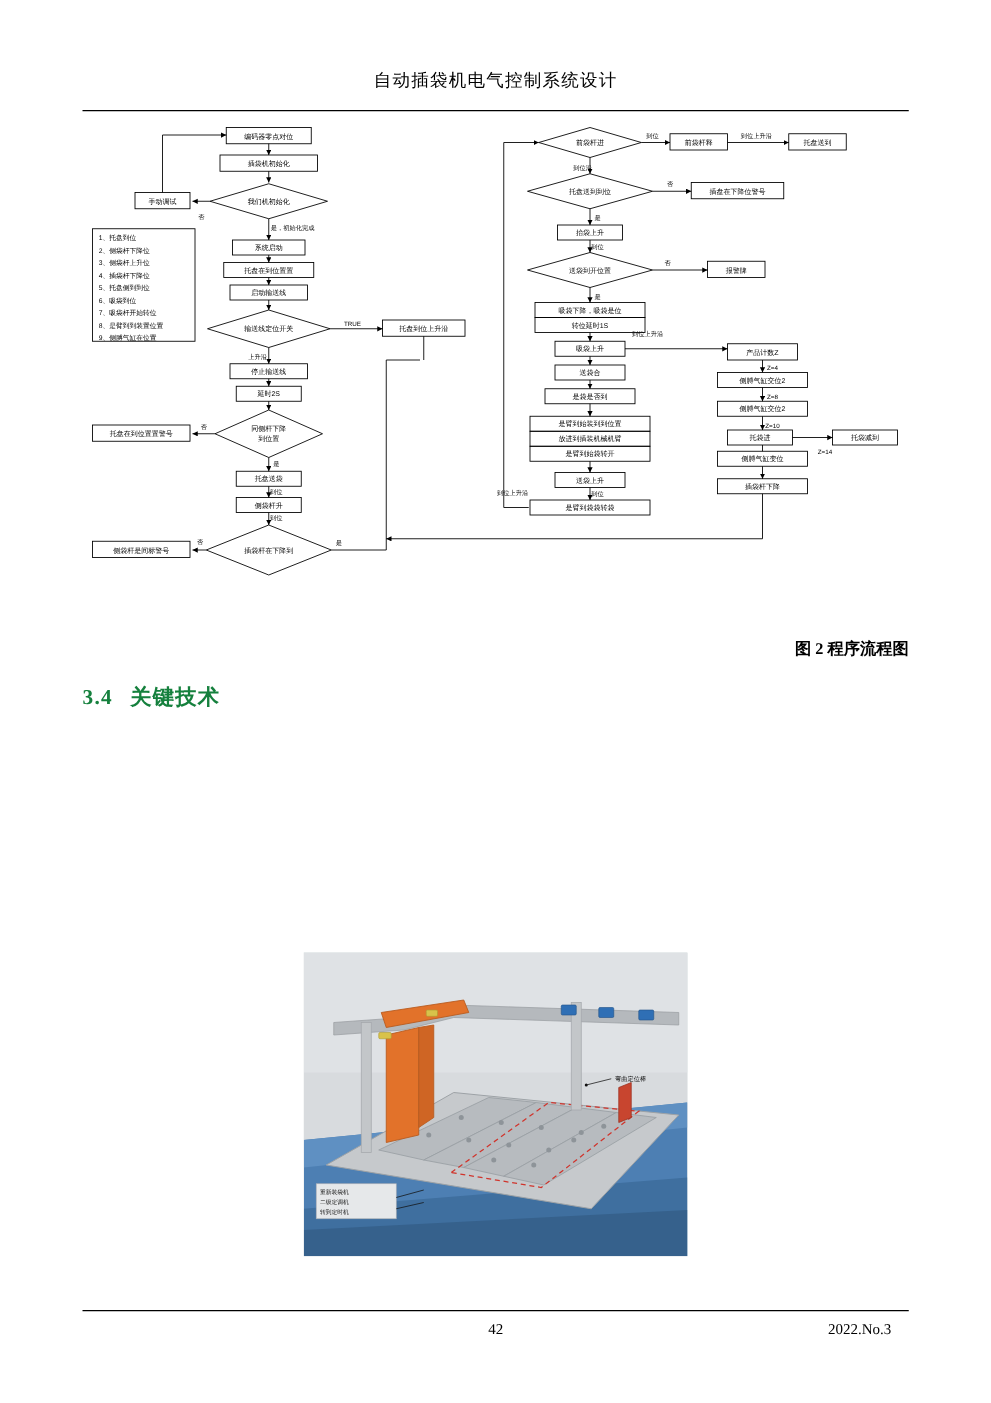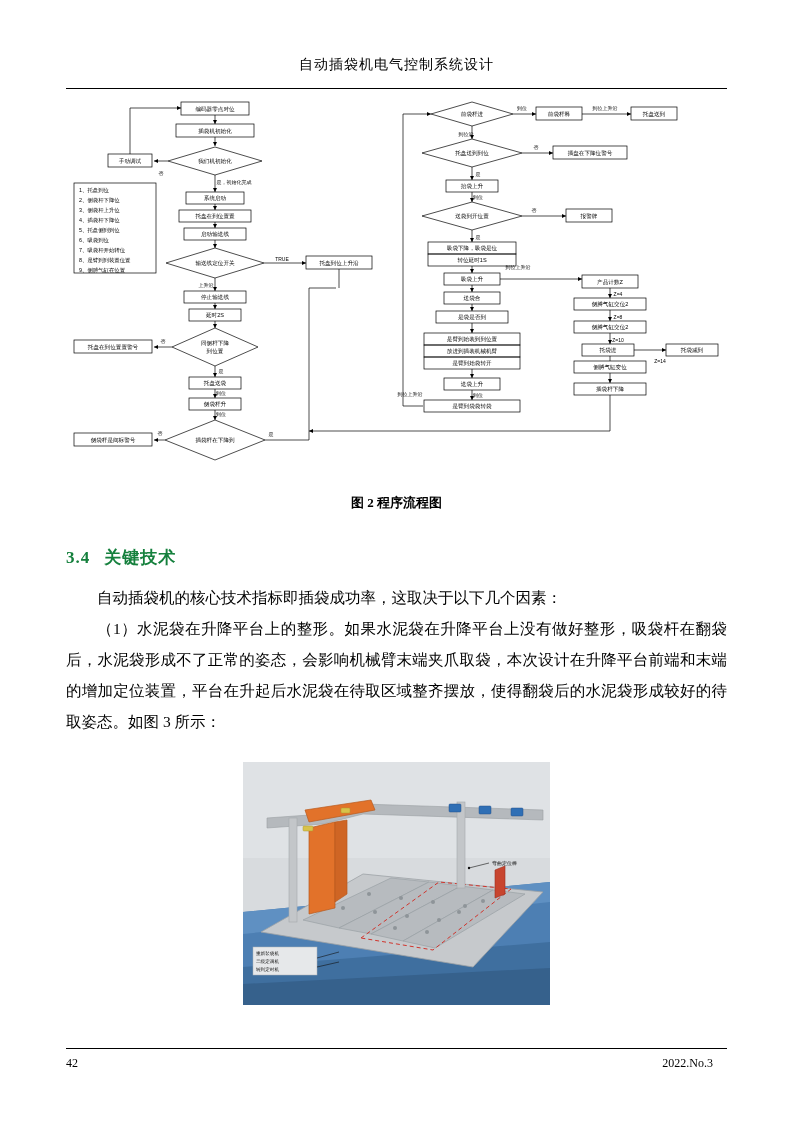--- a/index.html
+++ b/index.html
@@ -42,40 +42,40 @@
     left: 66px; top: 1048px;
     width: 661px; height: 0;
     border-top: 1px solid #000;
   }
   .footer {
     position: absolute;
     left: 66px; top: 1056px; width: 661px;
     font-size: 12px;
   }
   .footer-page {
-    position: absolute; left: 0; width: 661px;  font-family: Liberation Serif, serif;
+    position: absolute; left: 0; width: 661px; text-align: center; font-family: Liberation Serif, serif;
   }
   .footer-issue {
     position: absolute; right: 14px; text-align: right;
   }
   
   .fig2-wrap {
     position: absolute;
     left: 66px; top: 95px;
     width: 661px; height: 420px;
   }
   .fig2-svg { display:block; }
   .fig-caption {
     position: absolute;
     width: 661px;
     text-align: center;
     font-size: 13px;
     font-weight: bold;
   }
-  #fig2-caption { left: 66px; top: 494px; }
+  #fig2-caption { left: 66px; top: 510px; text-align: right; }
   #fig3-caption { left: 66px; top: 1013px; }
   
   .sec-head {
     position: absolute;
     left: 66px; top: 546px;
     font-size: 17px;
     font-weight: bold;
     color: #15803d;
     letter-spacing: 1px;
   }
@@ -330,24 +330,20 @@
 
       </g>
     </svg>
   </div>
   <div class="fig-caption" id="fig2-caption">图 2  程序流程图</div>
 
   <div class="sec-head">
     <span class="num">3.4</span><span>关键技术</span>
   </div>
 
-  <div class="body-text">
-    <p>自动插袋机的核心技术指标即插袋成功率，这取决于以下几个因素：</p>
-    <p>（1）水泥袋在升降平台上的整形。如果水泥袋在升降平台上没有做好整形，吸袋杆在翻袋后，水泥袋形成不了正常的姿态，会影响机械臂末端夹爪取袋，本次设计在升降平台前端和末端的增加定位装置，平台在升起后水泥袋在待取区域整齐摆放，使得翻袋后的水泥袋形成较好的待取姿态。如图 3 所示：</p>
-  </div>
 
   <div class="fig3">
     <svg width="307" height="243" viewBox="0 0 307 243" xmlns="http://www.w3.org/2000/svg">
 
       <rect x="0" y="0" width="307" height="243" fill="#d8dbde"></rect>
 
       <rect x="0" y="0" width="307" height="96" fill="#dfe2e5"></rect>
 
       <path d="M0,150 L307,120 L307,243 L0,243 Z" fill="#4d7fb3"></path>
       <path d="M0,150 L307,120 L307,140 L0,172 Z" fill="#5f90c2"></path>

